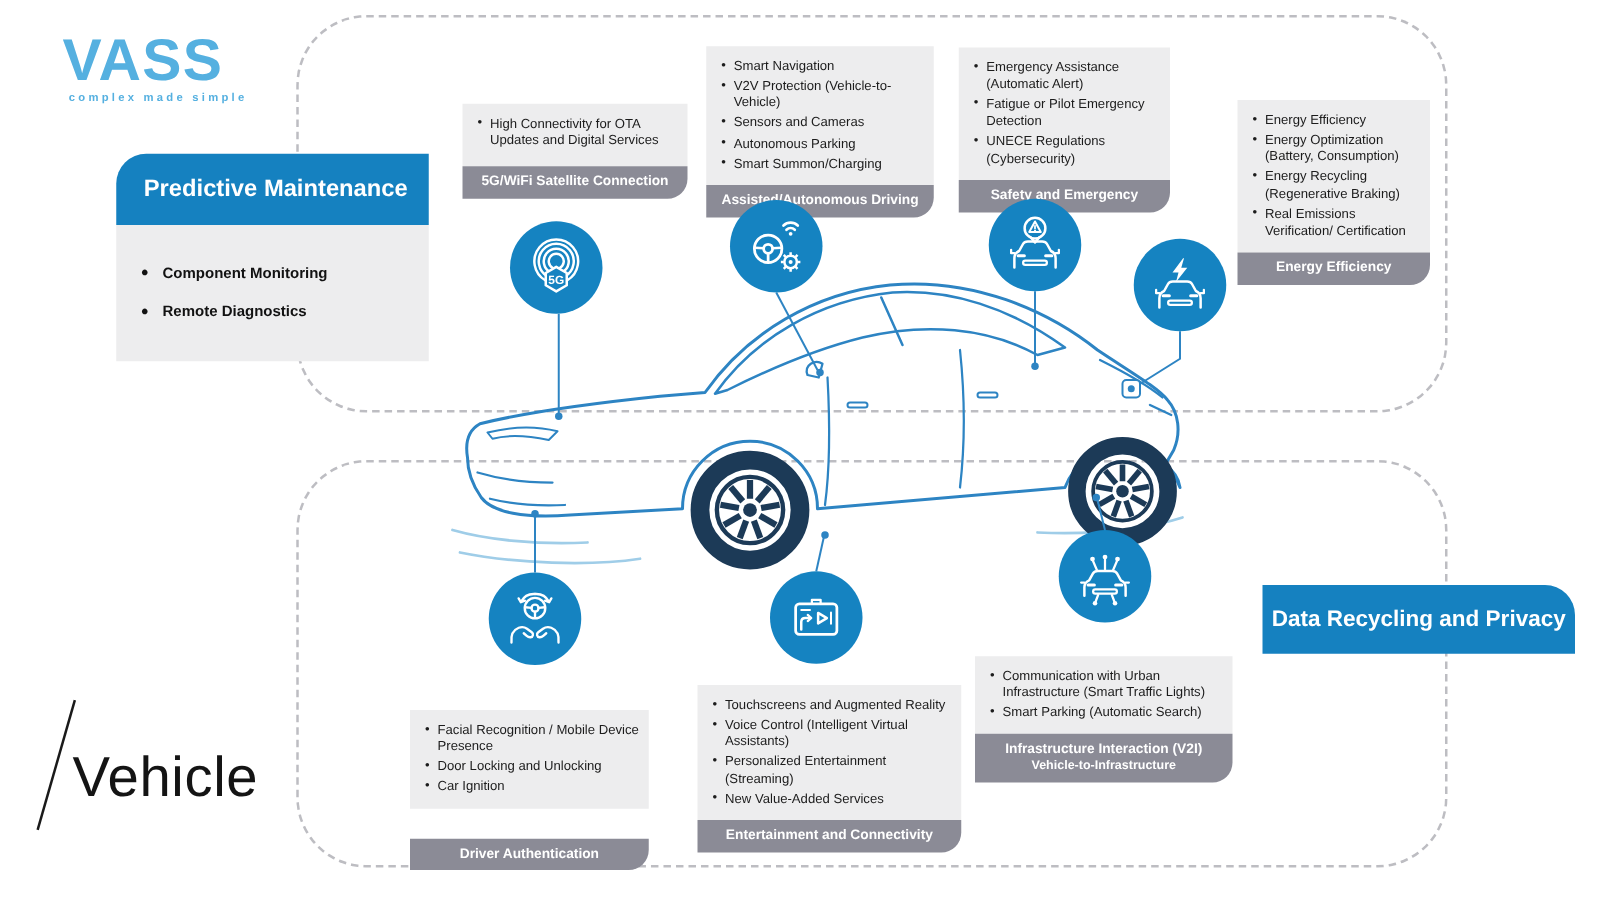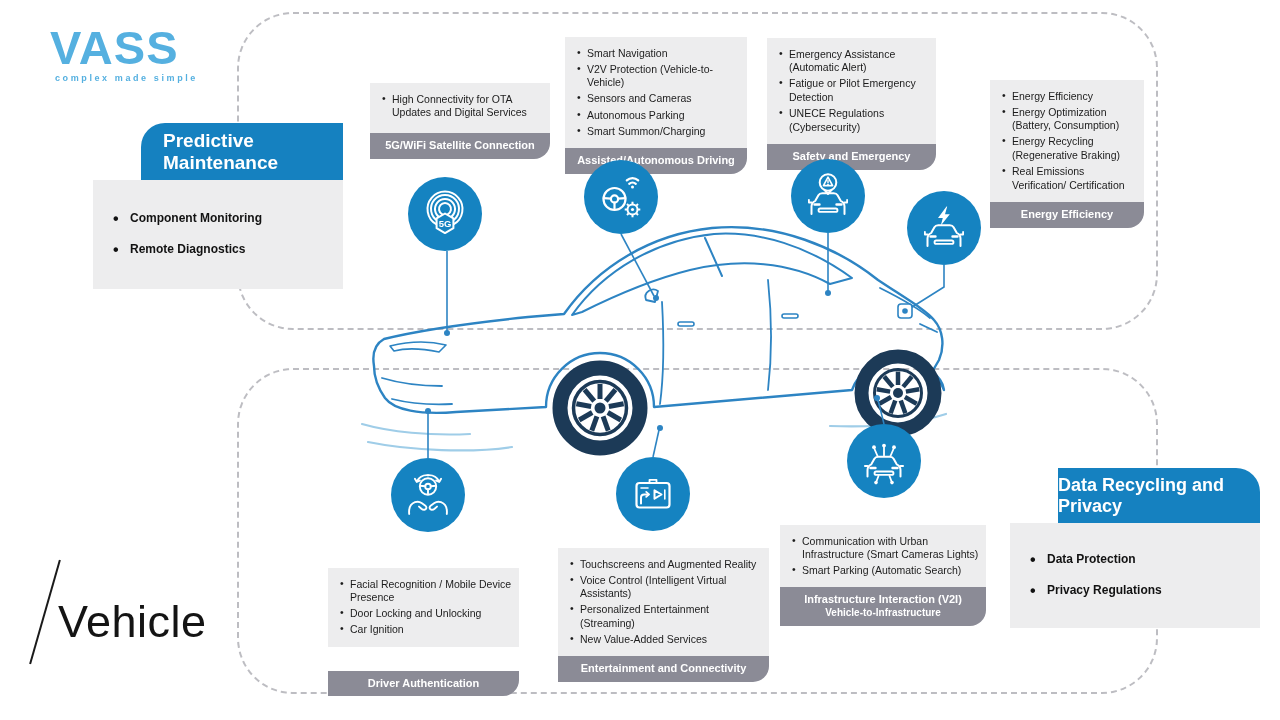--- a/index.html
+++ b/index.html
@@ -13,21 +13,21 @@
     z-index:0; background:transparent;
   }
   
   .logo { position:absolute; left:50px; top:24px; z-index:3; color:#55b0e0; }
   .logo-word { font-size:47px; font-weight:bold; letter-spacing:1px; line-height:1; }
   .logo-tag  { font-size:9px; font-weight:bold; letter-spacing:2.6px; margin-top:2px; padding-left:5px; }
   
   .panel { position:absolute; z-index:3; }
   .panel-header {
     background:#1581c0; color:#fff; font-weight:bold;
-    display:flex; align-items:center;margin-left:48px;
+    display:flex; align-items:center;
   }
   .panel-body { background:#ededee; list-style:none; }
   .panel-body li {
     position:relative; font-size:12px; font-weight:bold; color:#121212;
     padding-left:17px; margin:17px 0;
   }
   .panel-body li::before { content:"•"; position:absolute; left:0; top:-1px; font-size:16px; }
   
   .callout { position:absolute; display:flex; flex-direction:column; z-index:3; }
   .callout-body { background:#ededee; list-style:none; padding:7px 7px 7px 12px; flex:1; }
@@ -164,24 +164,20 @@
     <ul class="panel-body" style="padding:14px 16px 16px 20px; min-height:93px;">
         <li>Component Monitoring</li>
         <li>Remote Diagnostics</li>
       </ul>
   </div>
 
   <div class="panel" style="left:1010px; top:468px; width:250px;">
     <div class="panel-header" style="height:55px; border-top-right-radius:24px; justify-content:center; font-size:18px;">
       <span>Data Recycling and Privacy</span>
     </div>
-    <ul class="panel-body" style="padding:12px 16px 14px 20px; min-height:97px;">
-        <li>Data Protection</li>
-        <li>Privacy Regulations</li>
-      </ul>
   </div>
 
   <div class="callout" style="left:370px; top:83px; width:180px;">
     <ul class="callout-body" style="min-height:50px;">
         <li>High Connectivity for OTA Updates and Digital Services</li>
       </ul>
     <div class="callout-footer">
       <span>5G/WiFi Satellite Connection</span>
     </div>
   </div>
@@ -240,21 +236,21 @@
         <li>Personalized Entertainment (Streaming)</li>
         <li>New Value-Added Services</li>
       </ul>
     <div class="callout-footer">
       <span>Entertainment and Connectivity</span>
     </div>
   </div>
 
   <div class="callout" style="left:780px; top:525px; width:206px;">
     <ul class="callout-body" style="min-height:52px;">
-        <li>Communication with Urban Infrastructure (Smart Cameras Lights)</li>
+        <li>Communication with Urban Infrastructure (Smart Traffic Lights)</li>
         <li>Smart Parking (Automatic Search)</li>
       </ul>
     <div class="callout-footer">
       <span>Infrastructure Interaction (V2I)</span>
       <span class="sub">Vehicle-to-Infrastructure</span>
     </div>
   </div>
 
   <div class="icon-circle" style="left:408px; top:177px;">
     <svg width="48" height="48" viewBox="0 0 48 48">

